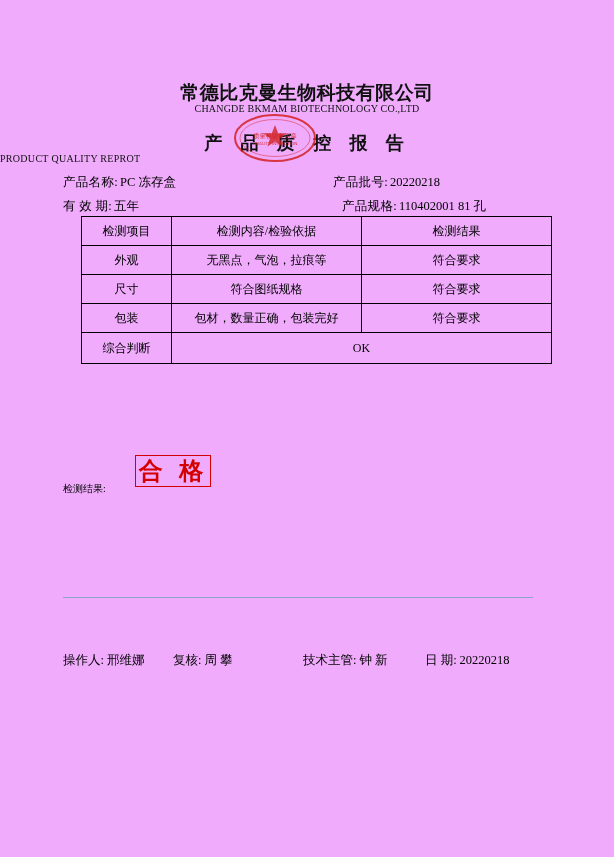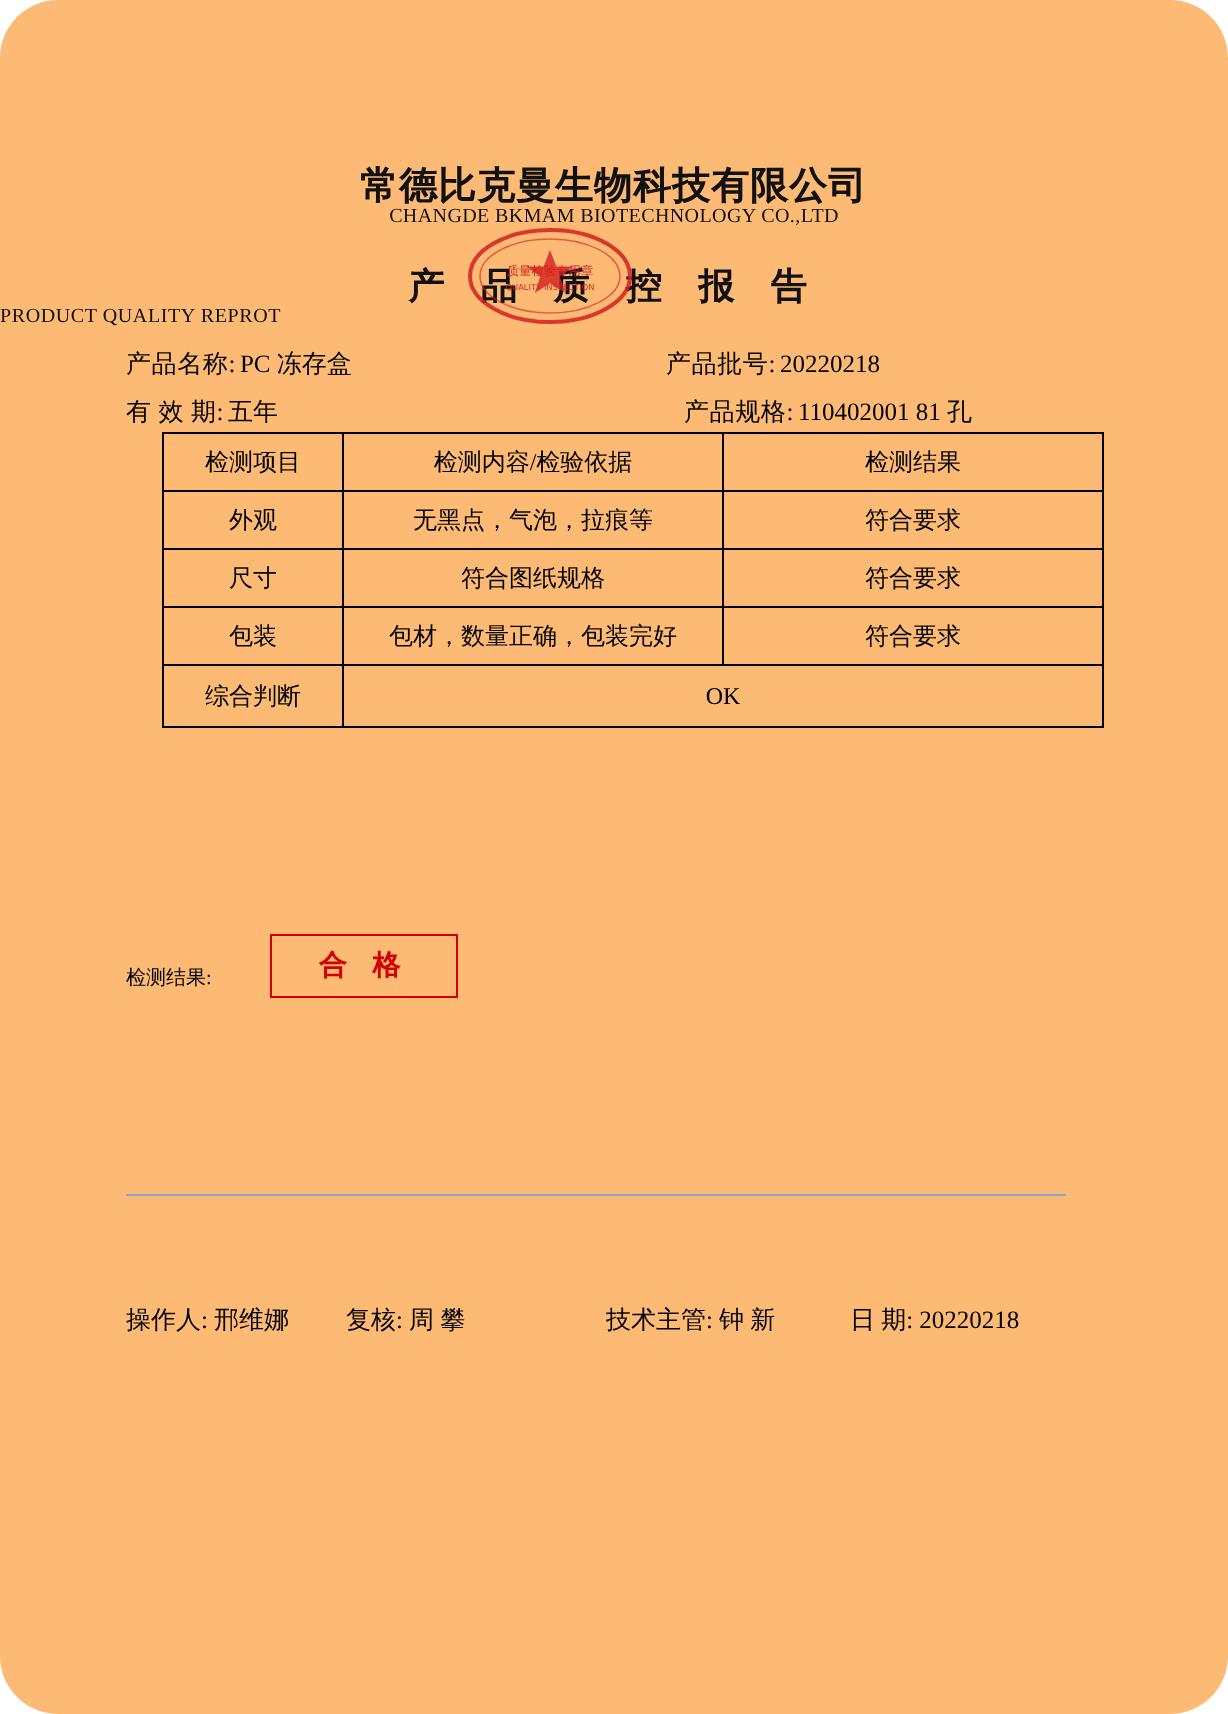--- a/index.html
+++ b/index.html
@@ -13,22 +13,21 @@
     position: relative;
     font-family: "Liberation Serif", serif;
     color: #000;
     overflow: hidden;
   }
   .page {
     position: absolute;
     left: 0; top: 0;
     width: 614px;
     height: 857px;
-    background: #fdba74;
-    border-radius: 29px;
+    background: #f0abfc;
   }
 
   
   .company-cn {
     position: absolute;
     left: 0; right: 0;
     top: 80px;
     text-align: center;
     font-family: "DejaVu Serif", serif;
     font-weight: bold;
@@ -122,28 +121,28 @@
   .verdict-label {
     position: absolute;
     left: 63px;
     top: 482px;
     font-size: 10px;
     font-family: "Liberation Serif", serif;
   }
   .verdict-box {
     position: absolute;
     left: 135px;
-    top: 467px;
-    width: 94px;
+    top: 455px;
+    width: 76px;
     height: 32px;
     border: 1.5px solid #d40000;
     color: #d40000;
     font-family: "DejaVu Serif", serif;
     font-weight: bold;
-    font-size: 14px;
+    font-size: 24px;
     letter-spacing: 4px;
     display: flex;
     align-items: center;
     justify-content: center;
     box-sizing: border-box;
   }
 
   
   .footer-rule {
     position: absolute;

